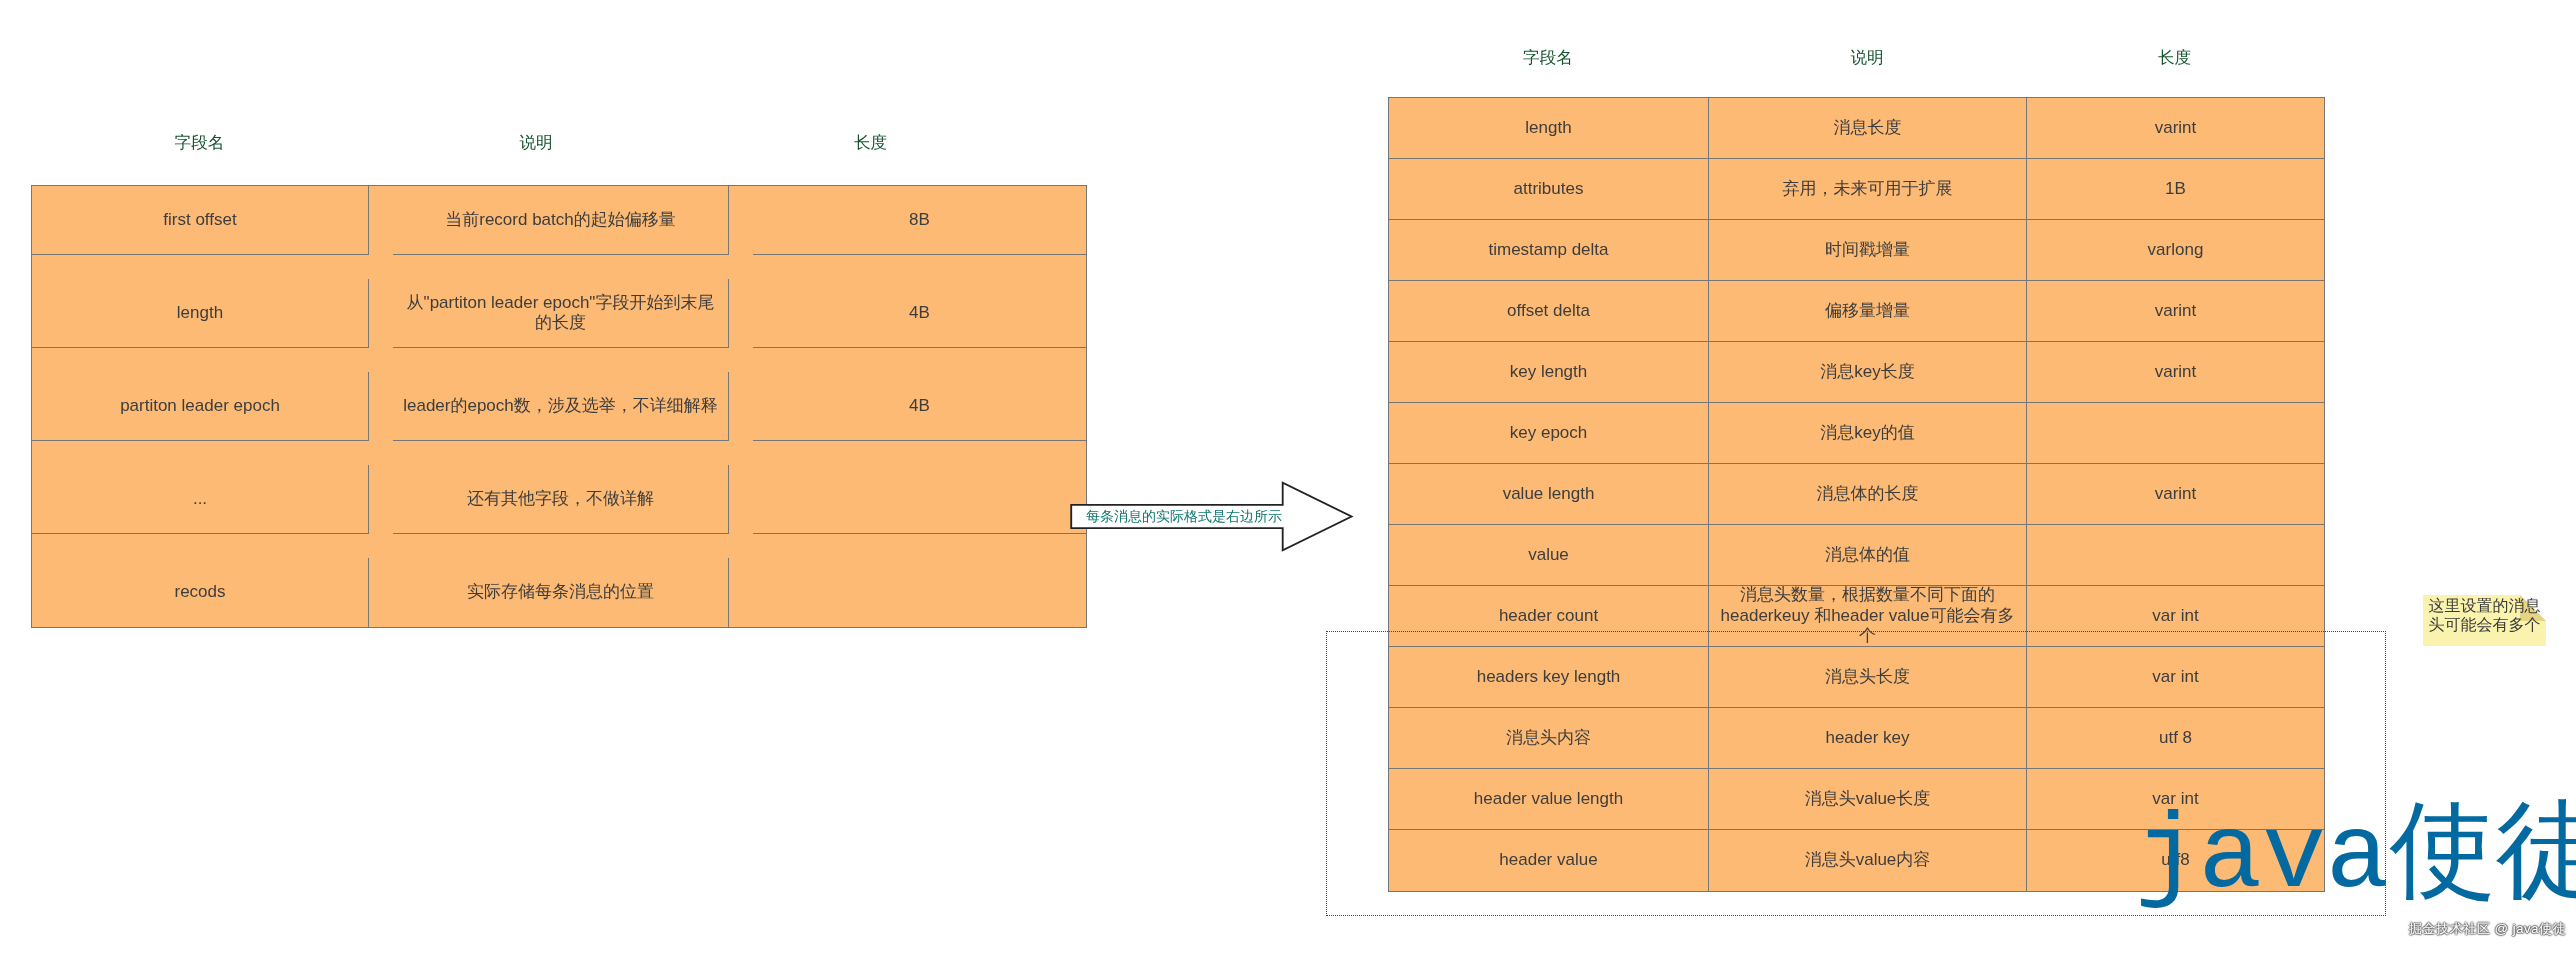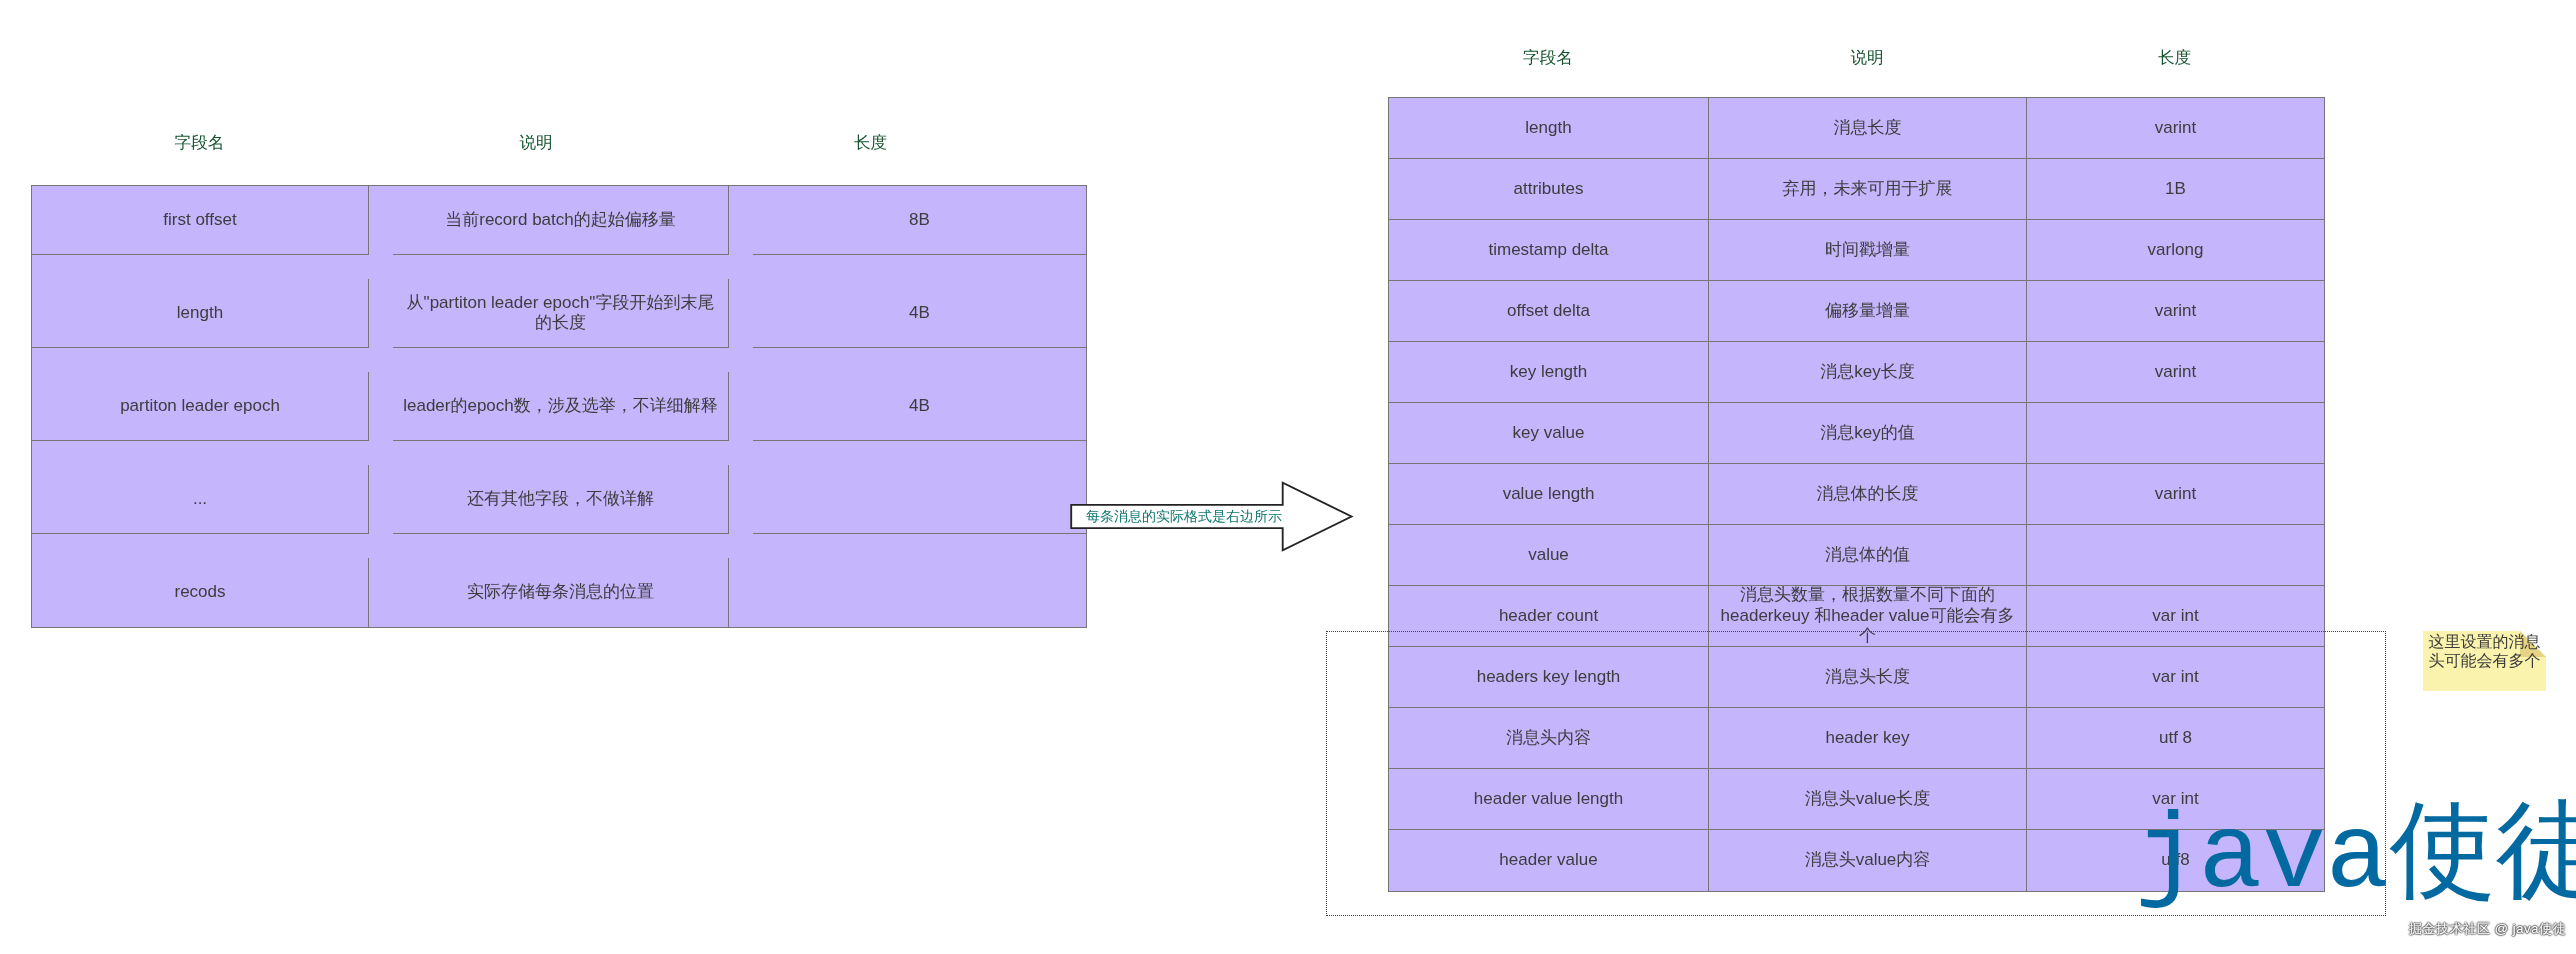--- a/index.html
+++ b/index.html
@@ -11,21 +11,21 @@
   .col-headers{position:absolute;display:flex;height:27px;align-items:center;}
   .col-headers span{display:block;text-align:center;font-size:16.6px;color:#14532d;}
   .col-headers.left span:nth-child(1){width:337px;}
   .col-headers.left span:nth-child(2){width:336px;}
   .col-headers.left span:nth-child(3){width:333px;}
   .col-headers.right span:nth-child(1){width:320px;}
   .col-headers.right span:nth-child(2){width:318px;}
   .col-headers.right span:nth-child(3){width:297px;}
   
   .dtable{
-    position:absolute;display:grid;background:#c4b5fd;
+    position:absolute;display:grid;background:#fdba74;
     border:1.8px solid #767676;border-left-width:1.2px;border-right-width:1.2px;
   }
   .dtable .cell{
     border-right:1.2px solid #767676;border-bottom:1.8px solid #767676;
     display:flex;align-items:center;justify-content:center;text-align:center;
     padding:0 6.1px;box-sizing:border-box;font-size:17px;line-height:1.2;color:#3d3d3d;
     overflow:visible;
   }
   .dtable .cell:nth-child(3n){border-right:none;}
   .left-table{left:31px;top:185px;grid-template-columns:337px 336px 333px;grid-auto-rows:69px;gap:24px;}
@@ -38,21 +38,21 @@
   .arrow-label{
     position:absolute;left:6.1px;top:26.4px;width:206px;height:19px;line-height:22px;
     text-align:right;font-size:14px;color:#0f766e;white-space:nowrap;
   }
   
   .dotted-box{
     position:absolute;left:1326px;top:631px;width:1060px;height:285px;
     border:1.8px dotted #454545;box-sizing:border-box;pointer-events:none;
   }
   
-  .sticky{position:absolute;left:2423px;top:631px;width:123px;height:60px;}
+  .sticky{position:absolute;left:2423px;top:595px;width:123px;height:51px;}
   .sticky-body{
     position:absolute;inset:0;background:#faf3ad;
     clip-path:polygon(0 0,calc(100% - 26px) 0,100% 26px,100% 100%,0 100%);
   }
   .sticky-fold{
     position:absolute;top:0;right:0;width:26px;height:26px;background:#e5d483;
     clip-path:polygon(0 0,100% 100%,0 100%);
   }
   .sticky-text{
     position:absolute;inset:0;padding:1.2px 4.9px;box-sizing:border-box;
@@ -121,21 +121,21 @@
       <div class="cell col2">1B</div>
       <div class="cell col0">timestamp delta</div>
       <div class="cell col1">时间戳增量</div>
       <div class="cell col2">varlong</div>
       <div class="cell col0">offset delta</div>
       <div class="cell col1">偏移量增量</div>
       <div class="cell col2">varint</div>
       <div class="cell col0">key length</div>
       <div class="cell col1">消息key长度</div>
       <div class="cell col2">varint</div>
-      <div class="cell col0">key value</div>
+      <div class="cell col0">key epoch</div>
       <div class="cell col1">消息key的值</div>
       <div class="cell col2"></div>
       <div class="cell col0">value length</div>
       <div class="cell col1">消息体的长度</div>
       <div class="cell col2">varint</div>
       <div class="cell col0">value</div>
       <div class="cell col1">消息体的值</div>
       <div class="cell col2"></div>
       <div class="cell col0">header count</div>
       <div class="cell col1">消息头数量，根据数量不同下面的headerkeuy 和header value可能会有多个</div>

